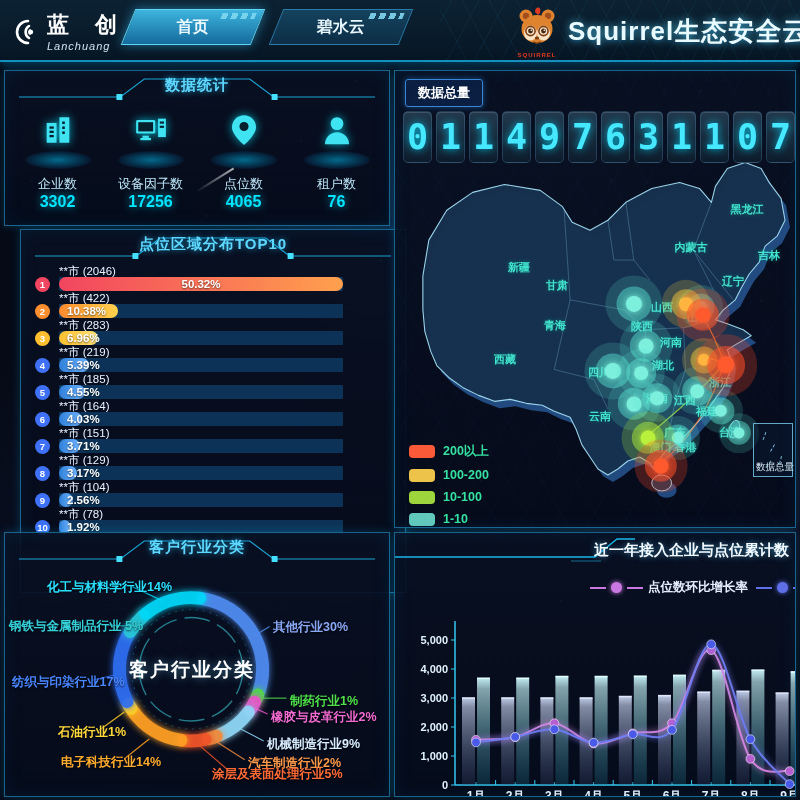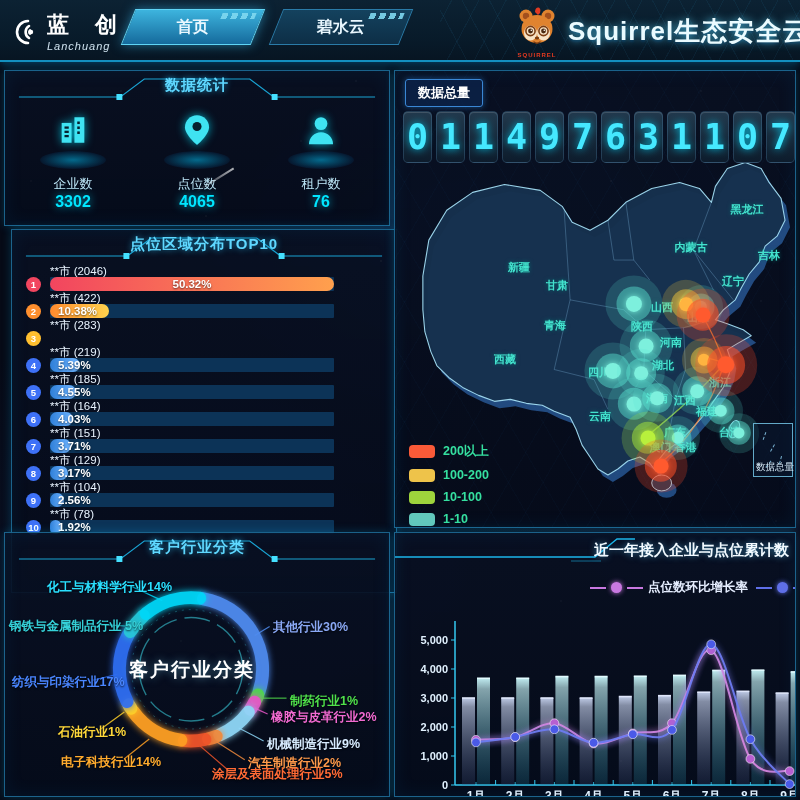--- a/index.html
+++ b/index.html
@@ -45,21 +45,21 @@
   .tab span { transform:skewX(22deg); font-size:16px; font-weight:bold; color:#eaf8ff; }
   .mascot { position:absolute; left:514px; top:4px; }
   .mascot .sq-label { display:block; text-align:center; color:#e83a20; font-size:6px; font-weight:bold; letter-spacing:1px; margin-top:-2px; }
   .app-title { position:absolute; left:568px; top:14px; font-size:26px; font-weight:bold; white-space:nowrap;
     color:#eafbff; text-shadow:0 0 8px rgba(90,220,255,.8), 0 2px 2px rgba(0,40,80,.6); letter-spacing:1px; }
 
   
   .panel { position:absolute; background:linear-gradient(180deg, rgba(8,16,34,.90), rgba(5,11,26,.92));
     border:1px solid rgba(46,170,230,.55); box-shadow:0 0 9px rgba(0,190,255,.22), inset 0 0 18px rgba(0,120,200,.10); overflow:hidden; z-index:3;}
   #p-stats   { left:4px;  top:70px;  width:386px; height:156px; }
-  #p-top10   { left:11px;  top:229px; width:386px; height:364px; }
+  #p-top10   { left:20px;  top:229px; width:386px; height:364px; }
   #p-donut   { left:4px;  top:532px; width:386px; height:265px; }
   #p-map     { left:394px; top:70px; width:402px; height:458px; }
   #p-trend   { left:394px; top:532px; width:402px; height:265px; }
   .ptitle { position:relative; height:30px; }
   .ptitle svg { position:absolute; left:0; top:0; width:100%; height:30px; }
   .ptitle .t { position:absolute; left:0; right:0; top:5px; text-align:center; font-size:15px; font-weight:bold;
     color:#5fd8ff; text-shadow:0 0 6px rgba(40,200,255,.7); letter-spacing:1px; }
 
   
   .stat-row { display:flex; justify-content:space-around; padding:8px 6px 0 6px; }
@@ -199,20 +199,37 @@
               <rect x="6" y="15.5" width="3" height="1.6"></rect>
               <rect x="15" y="6" width="1.8" height="1.8"></rect>
               <rect x="15" y="9.5" width="1.8" height="1.8"></rect>
               <rect x="15" y="13" width="1.8" height="1.8"></rect>
             </g>
           </svg></div>
       <div class="lbl">企业数</div>
       <div class="val">3302</div>
     </div>
     <div class="stat">
+      <div class="pedestal"><svg width="36" height="34" viewBox="0 0 24 24">
+        <g fill="#3fe3f2">
+              <rect x="1.5" y="5" width="13.5" height="9.5" rx="1"></rect>
+              <rect x="6" y="16" width="4.5" height="1.6"></rect>
+              <rect x="4.5" y="17.6" width="7.5" height="1.6"></rect>
+              <rect x="17" y="4" width="5.5" height="13"></rect>
+            </g>
+        <g fill="#07202e">
+              <rect x="3" y="6.5" width="10.5" height="6.5"></rect>
+              <rect x="18.2" y="6" width="3" height="1.5"></rect>
+              <rect x="18.2" y="9" width="3" height="1.5"></rect>
+            </g>
+          </svg></div>
+      <div class="lbl">设备因子数</div>
+      <div class="val">17256</div>
+    </div>
+    <div class="stat">
       <div class="pedestal"><svg width="34" height="34" viewBox="0 0 24 24">
         <path d="M12 1.5C7.3 1.5 3.5 5.3 3.5 10c0 5.6 8.5 12.5 8.5 12.5S20.5 15.6 20.5 10c0-4.7-3.8-8.5-8.5-8.5z" fill="#3fe3f2"></path>
         <circle cx="12" cy="9.5" r="3.2" fill="#07202e"></circle>
           </svg></div>
       <div class="lbl">点位数</div>
       <div class="val">4065</div>
     </div>
     <div class="stat">
       <div class="pedestal"><svg width="34" height="34" viewBox="0 0 24 24">
         <circle cx="12" cy="7.5" r="4.5" fill="#3fe3f2"></circle>
@@ -246,20 +263,24 @@
         <div class="t10-city">**市 (422)</div>
         <div class="t10-badge" style="background: rgb(255, 143, 46);">2</div>
         <div class="t10-track">
           <div class="t10-fill" style="width: 20.628%; background: linear-gradient(90deg, rgb(255, 138, 46), rgb(255, 210, 77));"></div>
           <div class="t10-pct" style="left: 8px;">10.38%</div>
         </div>
       </div>
       <div class="t10-row">
         <div class="t10-city">**市 (283)</div>
         <div class="t10-badge" style="background: rgb(255, 191, 47);">3</div>
+        <div class="t10-track">
+          <div class="t10-fill" style="width: 13.8315%; background: linear-gradient(90deg, rgb(255, 192, 46), rgb(255, 226, 122));"></div>
+          <div class="t10-pct" style="left: 8px;">6.96%</div>
+        </div>
       </div>
       <div class="t10-row">
         <div class="t10-city">**市 (219)</div>
         <div class="t10-badge" style="background: rgb(62, 113, 247);">4</div>
         <div class="t10-track">
           <div class="t10-fill" style="width: 10.7114%; background: linear-gradient(90deg, rgb(47, 127, 216), rgb(111, 180, 255));"></div>
           <div class="t10-pct" style="left: 8px;">5.39%</div>
         </div>
       </div>
       <div class="t10-row">

